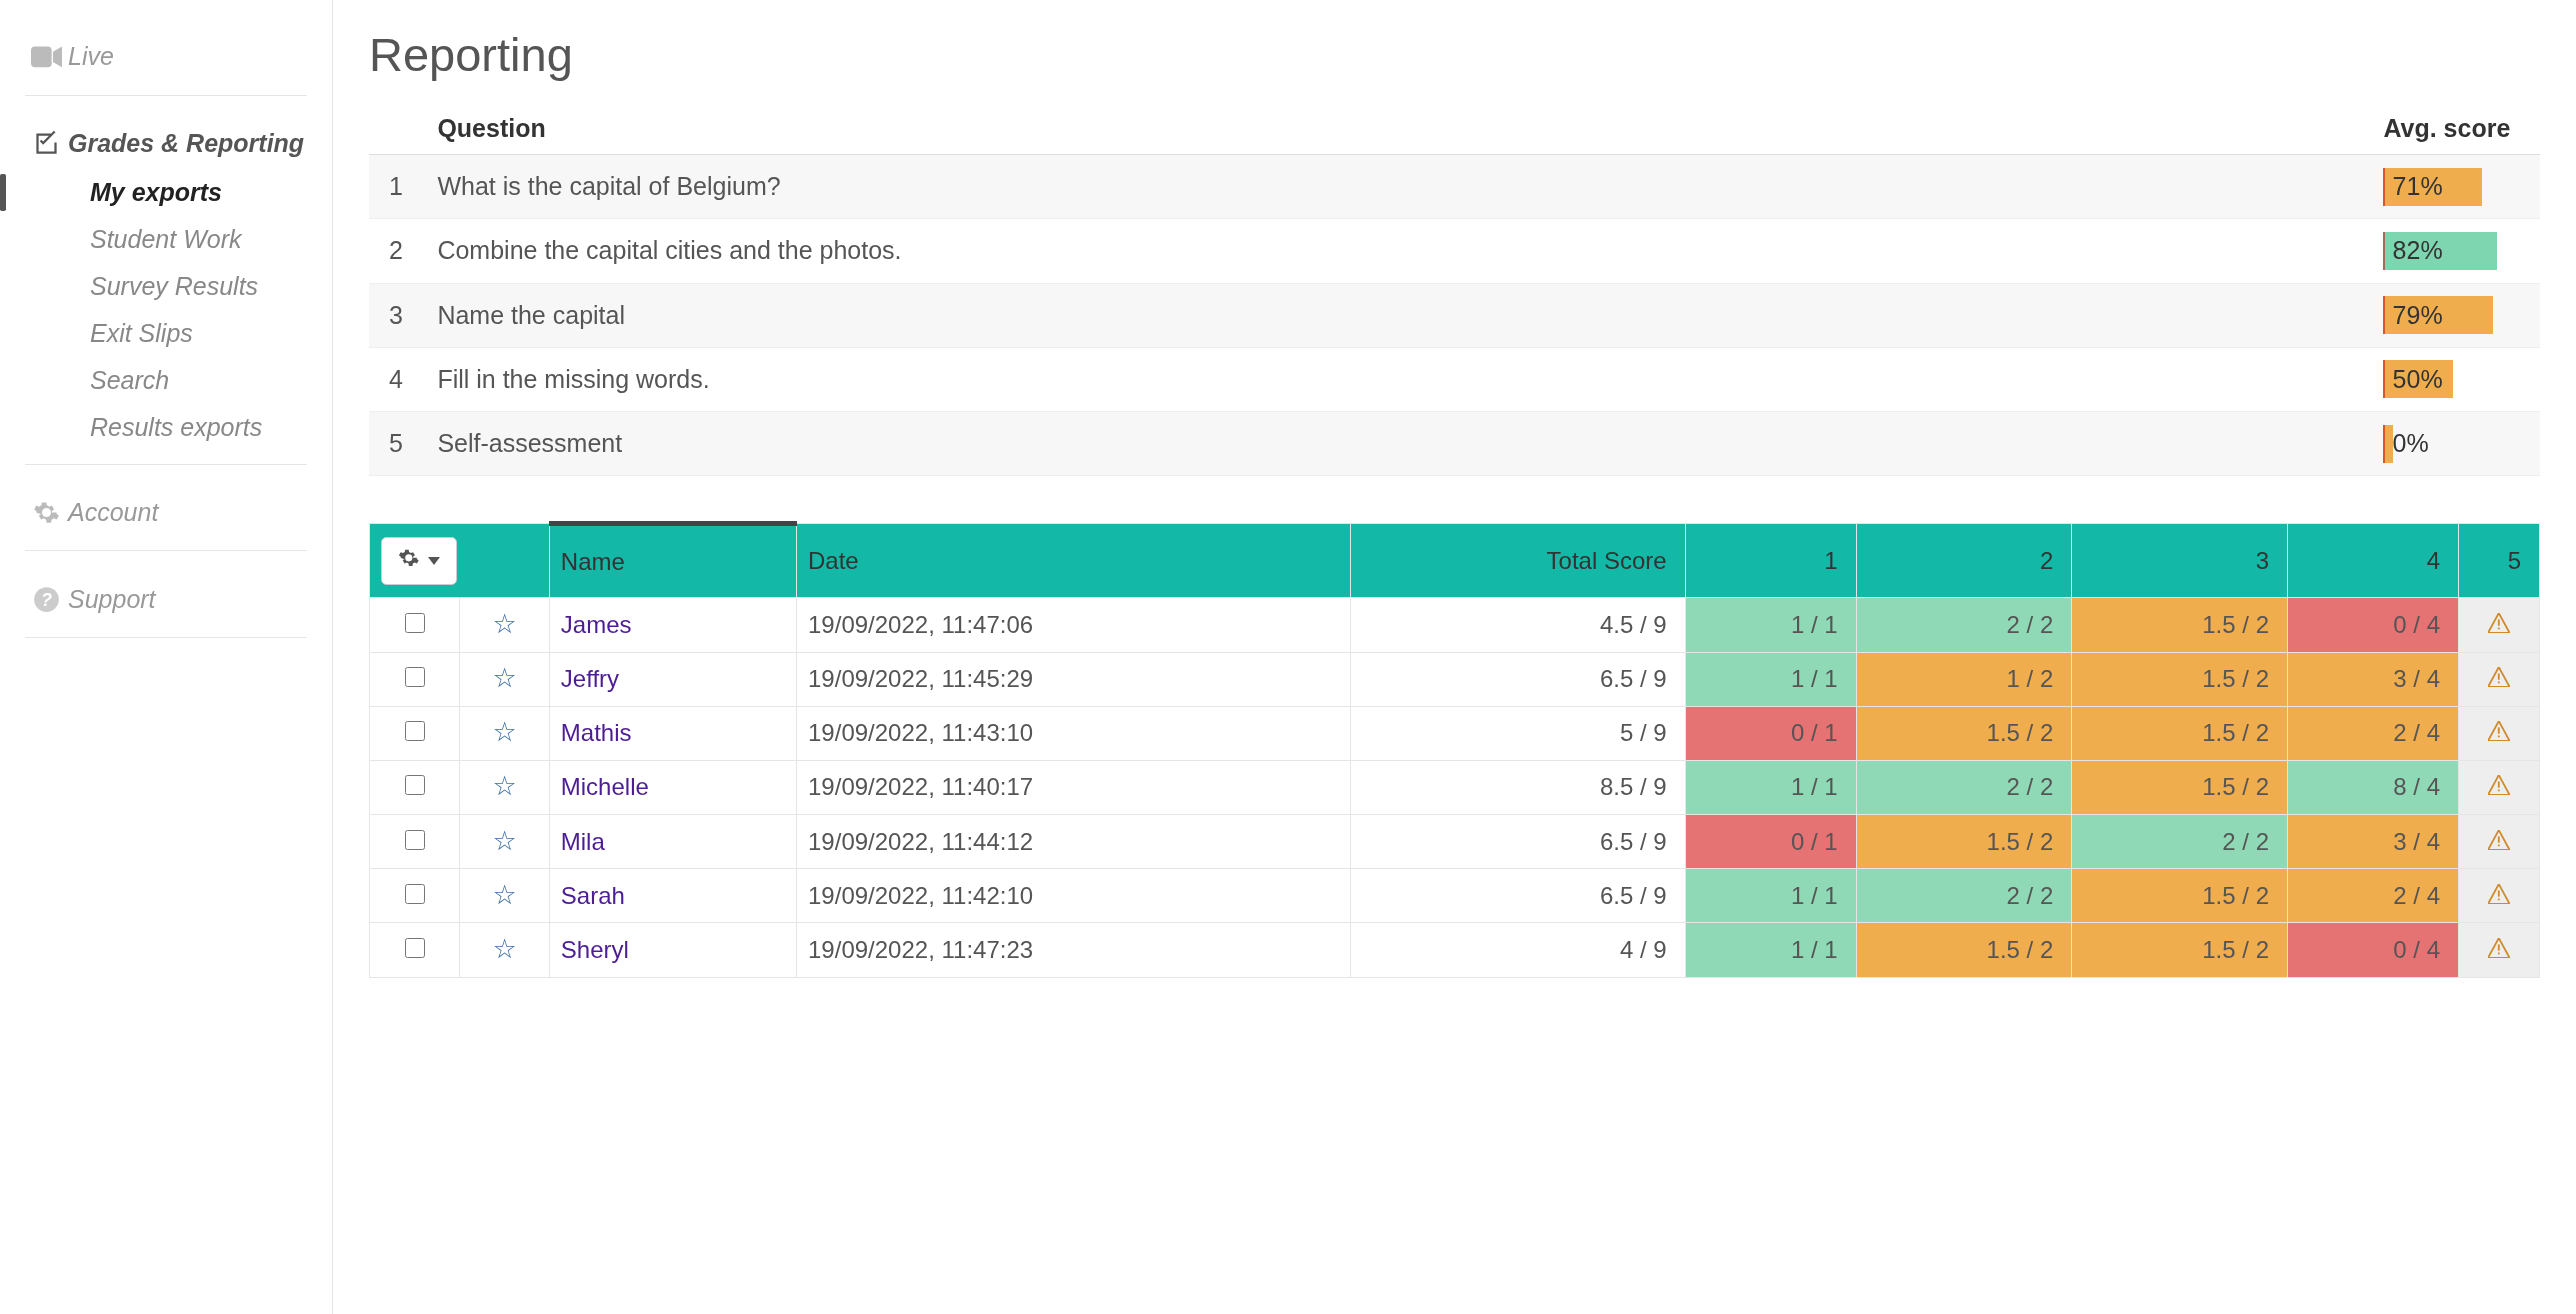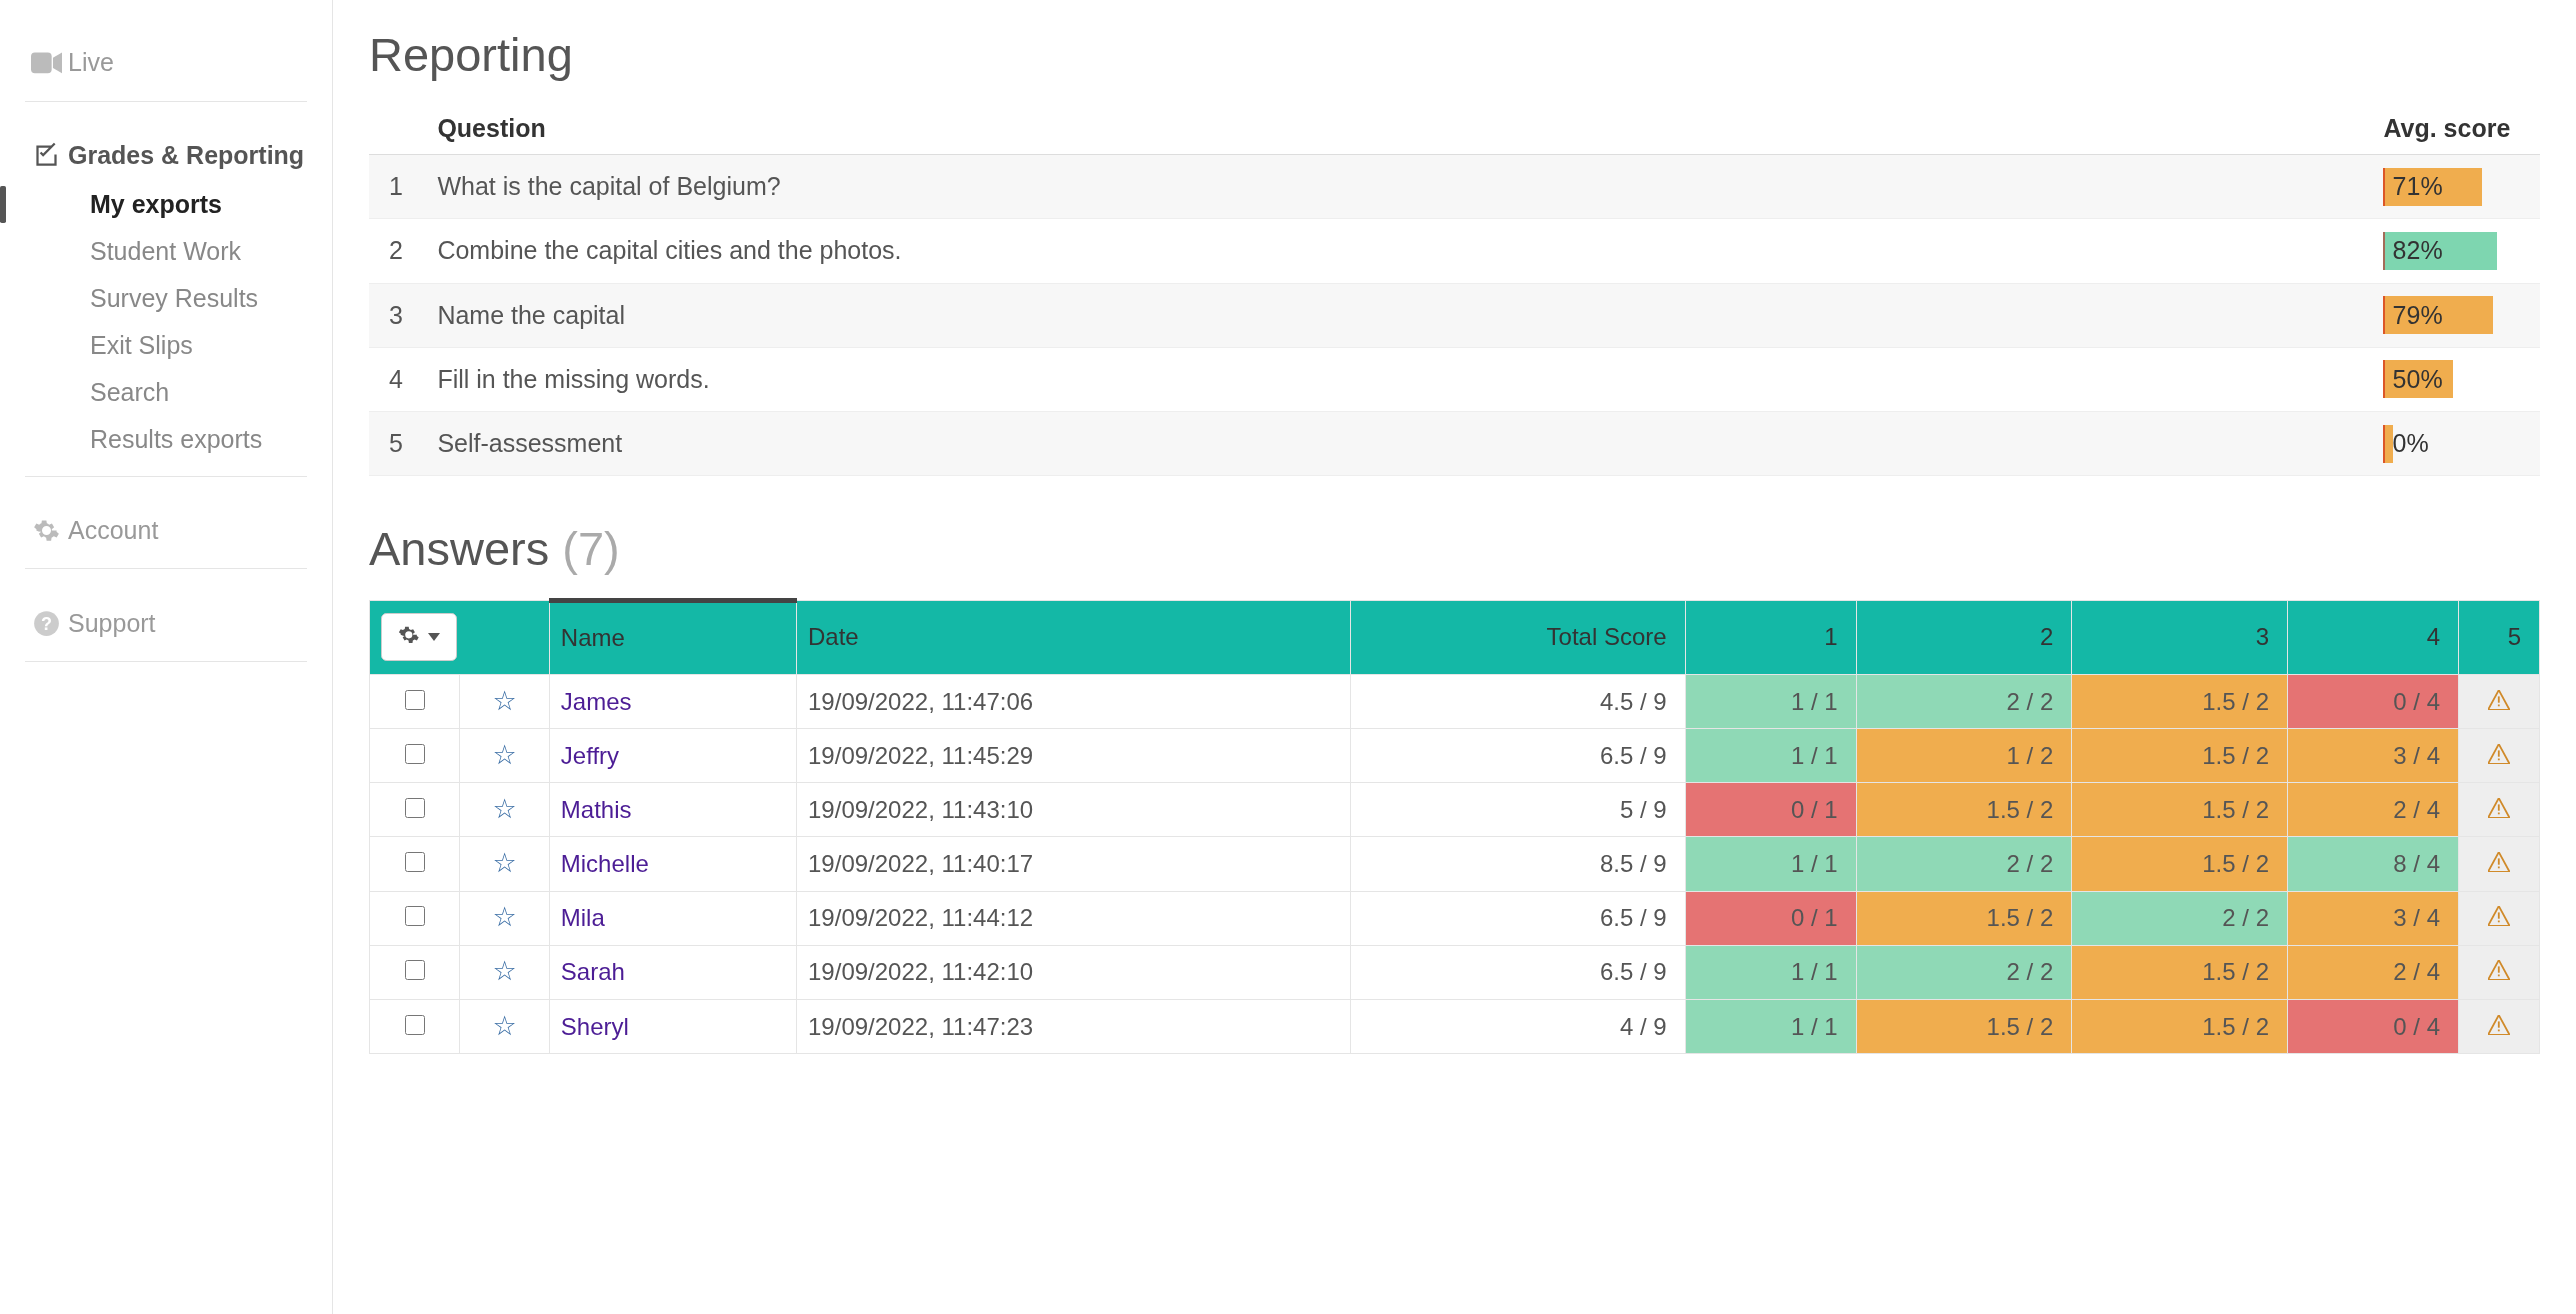--- a/index.html
+++ b/index.html
@@ -11,22 +11,23 @@
     display: flex;
     min-height: 100vh;
   }
   .sidebar {
     width: 333px;
     border-right: 0.9px solid #e5e5e5;
     padding-top: 9px;
   }
   .sidebar-section {
     border-bottom: 0.9px solid #e5e5e5;
-    margin: 16px 25px;
+    margin: 10px 25px;
     padding: 12.6px 0;
+    font-style: italic;
   }
   .sidebar-item {
     display: flex;
     align-items: center;
     padding: 10.8px 0;
     cursor: pointer;
     color: #999;
   }
   .sidebar-item.header-item {
     color: #555;
@@ -255,24 +256,20 @@
         <tr>
           <td class="q-num">5</td>
           <td>Self-assessment</td>
           <td class="score-bar-cell">
             <div class="score-bar" style="width:6%;background:#f0ad4e">0%</div>
           </td>
         </tr>
       </tbody>
   </table>
 
-  <h1>
-    <span>Answers</span>
-    <span class="count">(7)</span>
-  </h1>
 
   <table class="a-table">
     <thead>
       <tr>
         <th class="gear-cell" colspan="2">
           <span class="gear-btn">
             <span>
               <svg width="21.6" height="21.6" viewBox="0 0 24 24">
                   <path d="M12 8a4 4 0 100 8 4 4 0 000-8zm9 4a7 7 0 01-.1 1.2l2.1 1.6-2 3.4-2.5-1a7 7 0 01-2 1.2l-.4 2.6h-4l-.4-2.6a7 7 0 01-2-1.2l-2.5 1-2-3.4 2.1-1.6A7 7 0 013 12c0-.4 0-.8.1-1.2L1 9.2l2-3.4 2.5 1a7 7 0 012-1.2L7.9 3h4l.4 2.6a7 7 0 012 1.2l2.5-1 2 3.4-2.1 1.6c.1.4.1.8.1 1.2z"></path>
                 </svg>

